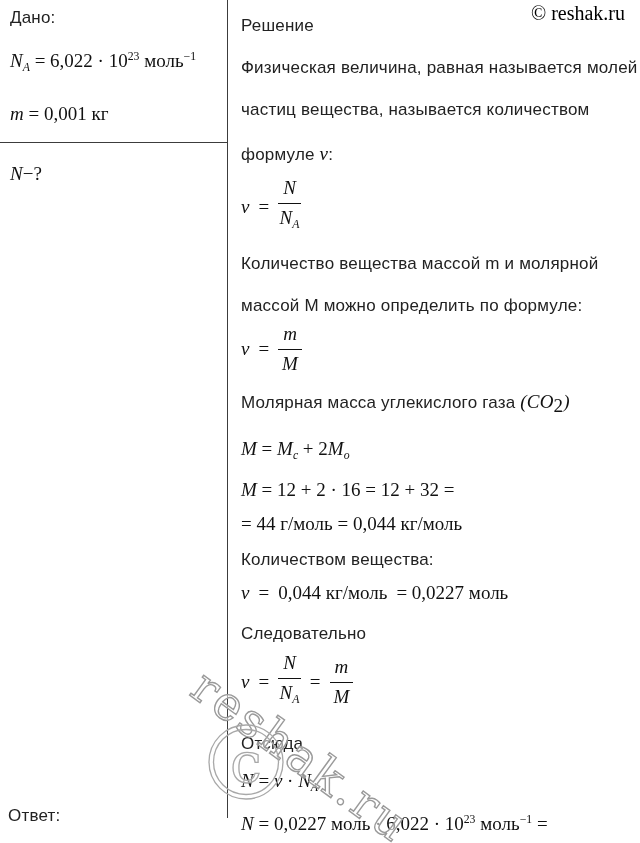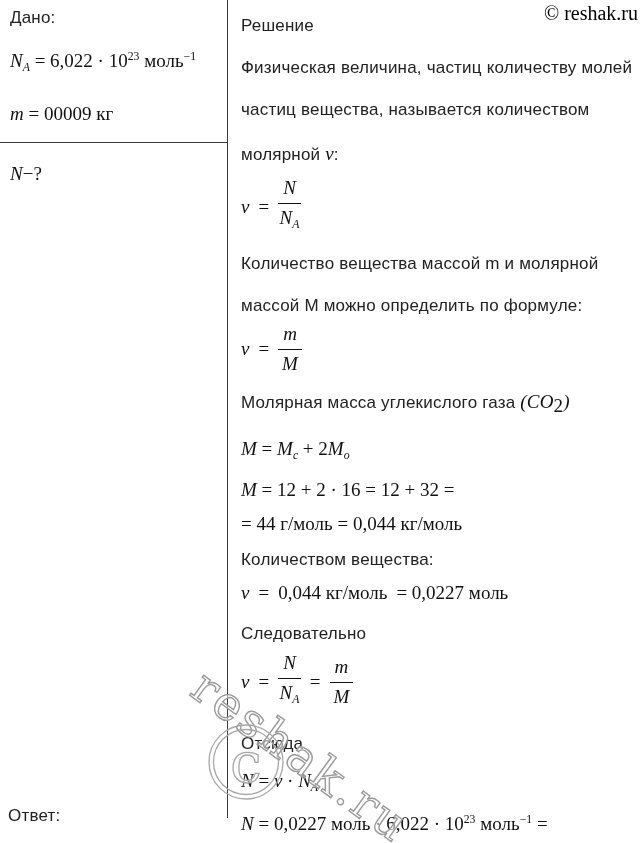--- a/index.html
+++ b/index.html
@@ -22,21 +22,21 @@
   .m sup { font-size:62%; vertical-align:7px; }
 
   .frow { display:flex; align-items:center; gap:9px; }
   .frac { display:inline-flex; flex-direction:column; align-items:center; vertical-align:middle; }
   .frac .num { border-bottom:1.3px solid #111; padding:0 5px 2px 5px; }
   .frac .den { padding-top:1px; }
 
   .lc-line { line-height:42px; }
 
   .credit {
-    position:absolute; top:2px; right:2px;
+    position:absolute; top:2px; right:15px;
     font-family:"Liberation Serif", serif; font-size:20px; color:#000;
   }
   .answer { position:absolute; left:8px; top:806px; display:flex; align-items:baseline; gap:26px; }
   .answer .m { font-size:19px; }
 
   .wm { position:absolute; left:138px; top:632px; pointer-events:none; }
 
   .mb22{margin-bottom:22px}.mb21{margin-bottom:21px}.mb17{margin-bottom:17px}
   .mb16{margin-bottom:16px}.mb14{margin-bottom:14px}.mb13{margin-bottom:13px}
   .mb12{margin-bottom:12px}.mb9{margin-bottom:9px}.mb8{margin-bottom:8px}
@@ -47,33 +47,33 @@
 <body>
 
 <div class="page">
 
   <div class="columns">
 
     <div class="left-col">
       <div class="given-sec">
         <div class="t mb8">Дано:</div>
         <div class="m lc-line mb4"><span class="v">N</span><sub>A</sub><span> = 6,022 · 10</span><sup>23</sup><span> моль</span><sup>−1</sup></div>
-        <div class="m lc-line"><span class="v">m</span><span> = 00009 кг</span></div>
+        <div class="m lc-line"><span class="v">m</span><span> = 0,001 кг</span></div>
       </div>
       <div class="find-sec">
         <div class="m lc-line"><span class="v">N</span><span>−?</span></div>
       </div>
     </div>
 
     <div class="right-col">
       <div class="t mb22">Решение</div>
 
-      <div class="t mb22">Физическая величина, частиц количеству молей</div>
+      <div class="t mb22">Физическая величина, равная называется молей</div>
       <div class="t mb21">частиц вещества, называется количеством</div>
-      <div class="t mb8"><span>молярной </span><span class="m v">ν</span><span>:</span></div>
+      <div class="t mb8"><span>формуле </span><span class="m v">ν</span><span>:</span></div>
 
       <div class="m frow mb16">
         <span class="v">ν</span>
         <span>=</span>
         <span class="frac">
             <span class="num v">N</span>
             <span class="den"><span class="v">N</span><sub>A</sub></span>
           </span>
       </div>
 

